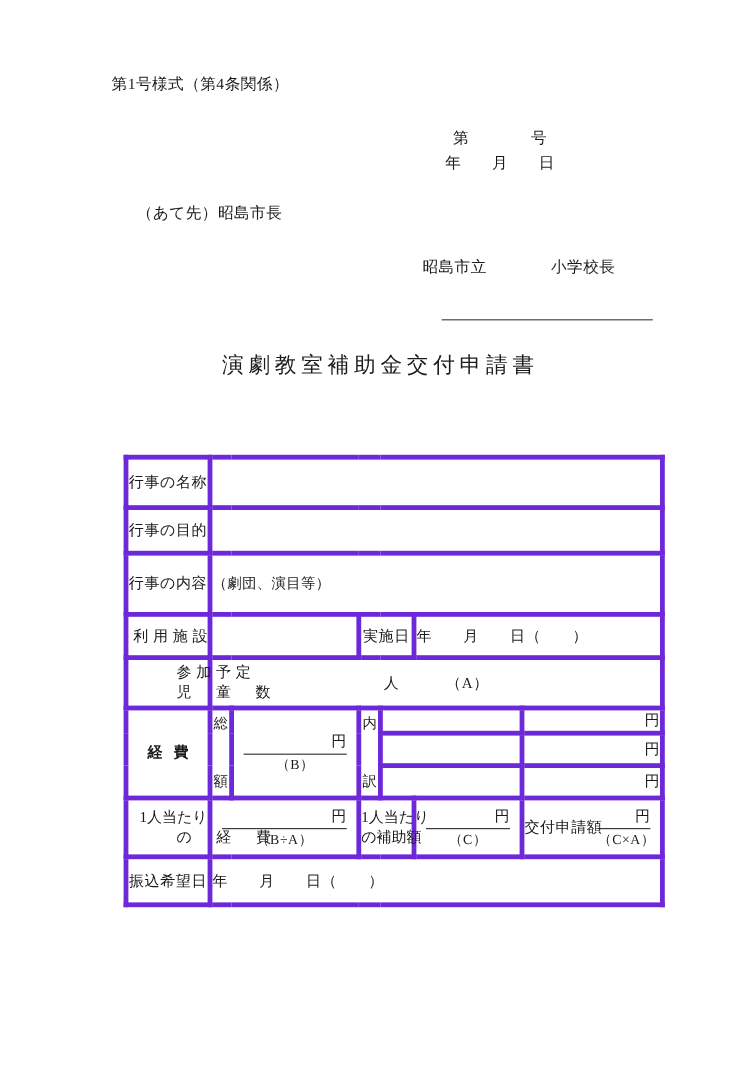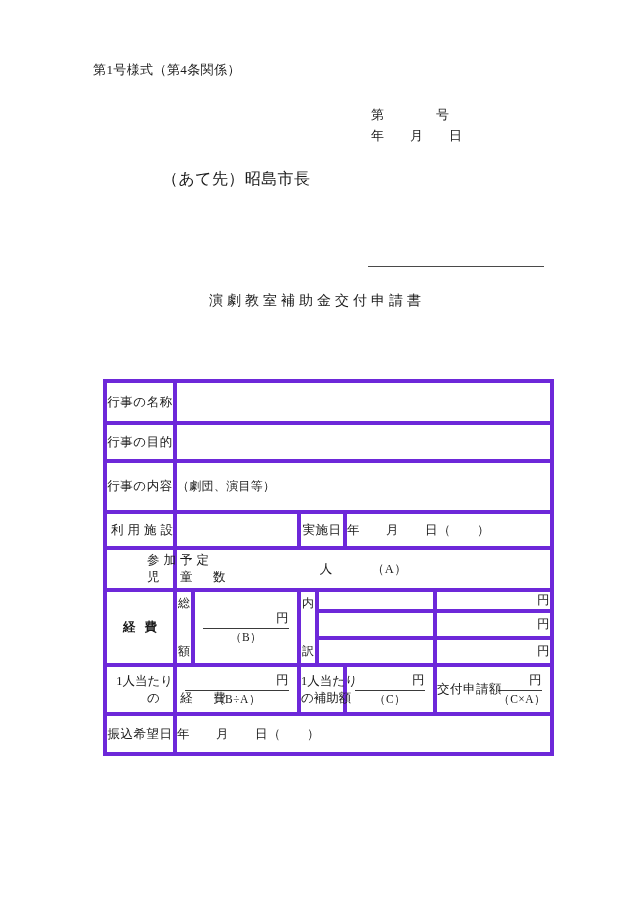--- a/index.html
+++ b/index.html
@@ -32,33 +32,32 @@
     font-size: 13px;
     letter-spacing: 0.4px;
     white-space: nowrap;
   }
 
   .doc-number-block {
     position: absolute;
     right: 86px;
     top: 104px;
     font-size: 13px;
-    text-align: left;
+    text-align: center;
     line-height: 21px;
   }
   .doc-number-row { white-space: pre; }
 
   .addressee {
     position: absolute;
     left: 114px;
     top: 169px;
-    font-size: 16px;
+    font-size: 13px;
     letter-spacing: 0.4px;
     white-space: nowrap;
-    margin-left: 48px;
   }
 
   .applicant {
     position: absolute;
     left: 352px;
     top: 214px;
     font-size: 13px;
     letter-spacing: 0.4px;
     white-space: pre;
   }
@@ -70,21 +69,21 @@
     width: 176px;
     border-bottom: 1px solid #4a4a4a;
   }
 
   .doc-title {
     position: absolute;
     left: 0;
     top: 292px;
     width: 630px;
     text-align: center;
-    font-size: 14px;
+    font-size: 18px;
     letter-spacing: 4px;
     text-indent: 4px;
   }
 
   .lead-text {
     position: absolute;
     left: 117px;
     top: 337px;
     font-size: 13px;
     letter-spacing: 0.3px;
@@ -197,20 +196,21 @@
 
   <div class="form-no">第1号様式（第4条関係）</div>
 
   <div class="doc-number-block">
     <div class="doc-number-row">第　　　　号</div>
     <div class="doc-number-row">年　　月　　日</div>
   </div>
 
   <div class="addressee">（あて先）昭島市長</div>
 
+  <div class="applicant">昭島市立　　　　小学校長</div>
 
   <div class="sign-line"></div>
 
   <div class="doc-title">演劇教室補助金交付申請書</div>
 
 
   <table class="form-table">
     <colgroup>
       <col style="width:70px">
       <col style="width:18px">

